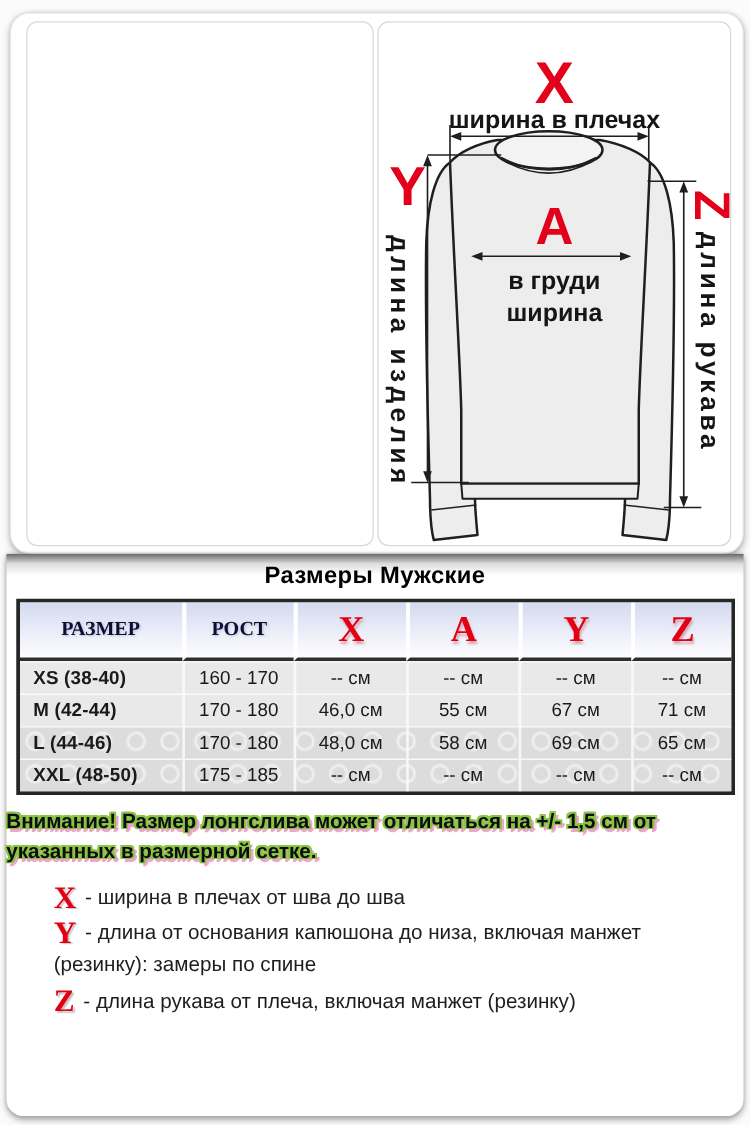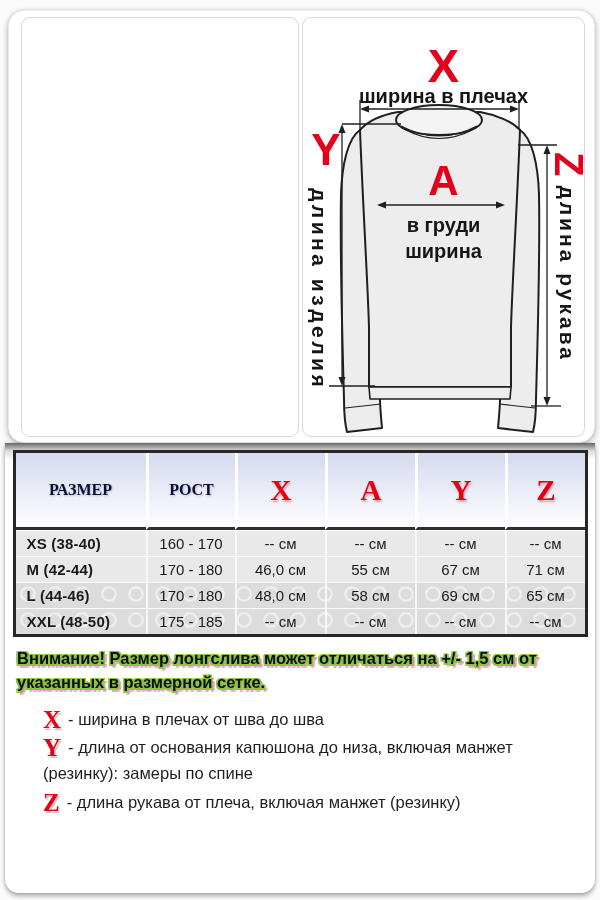--- a/index.html
+++ b/index.html
@@ -51,21 +51,21 @@
   .table-title{
     text-align:center;font-size:19px;font-weight:bold;color:#000;
     padding-top:7px;letter-spacing:.3px;
   }
   table.size-table{
     margin:7px auto 0;border-collapse:separate;border-spacing:0;
     width:575px;border:3px solid #262626;table-layout:fixed;
   }
   .size-table th{
     height:42px;background:linear-gradient(#d7dcf0 8%,#eef0f9 60%,#fdfdff);
-    border-left:3px solid #fff;border-bottom:3px solid #2e2e2e;padding:16px;
+    border-left:3px solid #fff;border-bottom:3px solid #2e2e2e;padding:1px;
   }
   .size-table th:first-child{border-left:none;}
   .th-word{
     font-family:"Liberation Serif",serif;font-size:16px;font-weight:bold;
     color:#0e0e30;text-shadow:1px 1px 2px #b9c0dd;
   }
   .th-letter{
     font-family:"Liberation Serif",serif;font-size:29px;font-weight:bold;
     color:#e30012;text-shadow:1px 2px 2px #d0a4ae;line-height:1;
   }
@@ -77,21 +77,21 @@
   }
   .size-table td:first-child{border-left:none;}
   .size-cell{text-align:left !important;padding-left:11px !important;font-weight:bold;letter-spacing:.2px;}
   tr.row-odd{background:#e9e9e9;}
   tr.row-even{
     background-color:#dcdcdc;
     background-image:radial-gradient(circle at 12px 12px,rgba(255,255,255,0) 5px,rgba(255,255,255,.55) 6px,rgba(255,255,255,.55) 7px,rgba(255,255,255,0) 8.5px);
     background-size:27px 25px;
   }
   .notice{
-    margin:10px 12px 0 12px;font-size:16.5px;font-weight:bold;line-height:1.45;
+    margin:10px 12px 0 0;font-size:16.5px;font-weight:bold;line-height:1.45;
     color:#0d0d18;
     text-shadow:
       -1.5px -1.5px 0 #8bc53f,1.5px -1.5px 0 #8bc53f,
       -1.5px 1.5px 0 #8bc53f,1.5px 1.5px 0 #8bc53f,
       -1.5px 0 0 #8bc53f,1.5px 0 0 #8bc53f,
       0 -1.5px 0 #8bc53f,0 1.5px 0 #8bc53f,
       3px 3px 0 #f2a3d4,3.5px 2px 0 #f2a3d4,2px 3.5px 0 #f2a3d4;
   }
   .legend{margin:12px 20px 0 38px;}
   .legend-item{font-size:16.5px;color:#1e1e1e;line-height:1.55;margin-bottom:3px;}
@@ -166,20 +166,21 @@
       <div class="dlabel dy-text">длина изделия</div>
 
       <div class="dz-group">
         <span class="dz-letter">Z</span><span class="dz-text">длина рукава</span>
       </div>
     </div>
   </div>
 </div>
 
 <div class="bottom-card">
+  <div class="table-title">Размеры Мужские</div>
 
   <table class="size-table">
     <colgroup>
       <col style="width:130px">
         <col style="width:89px">
         <col style="width:90px">
       <col style="width:90px">
         <col style="width:90px">
         <col style="width:80px">
     </colgroup>

